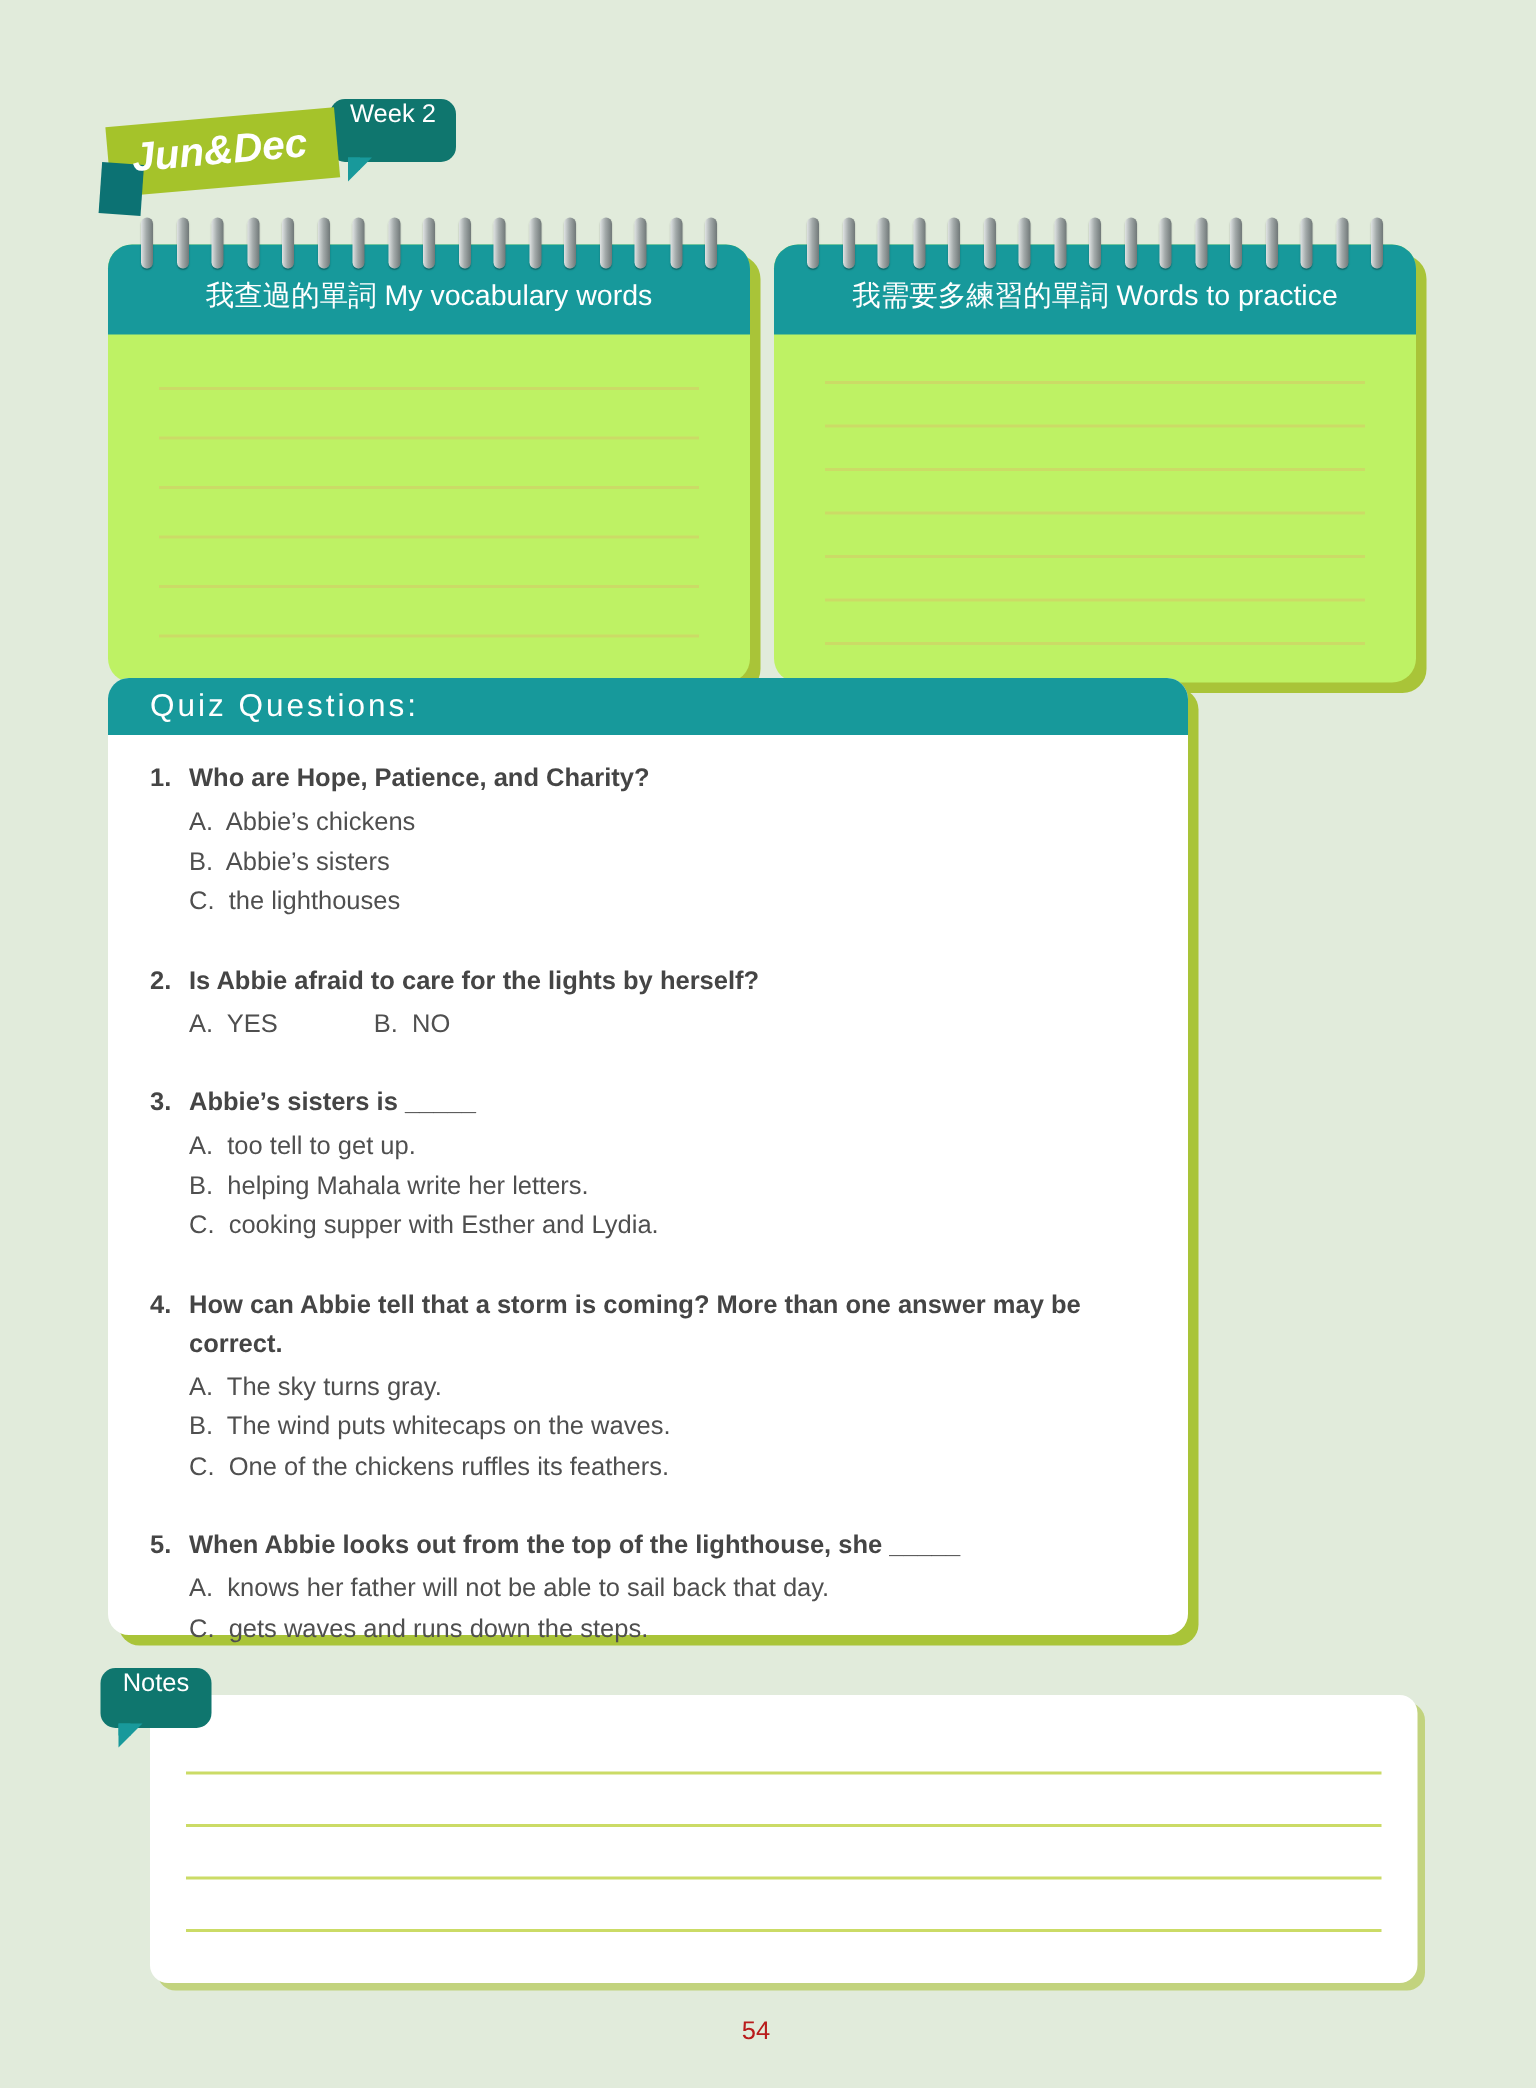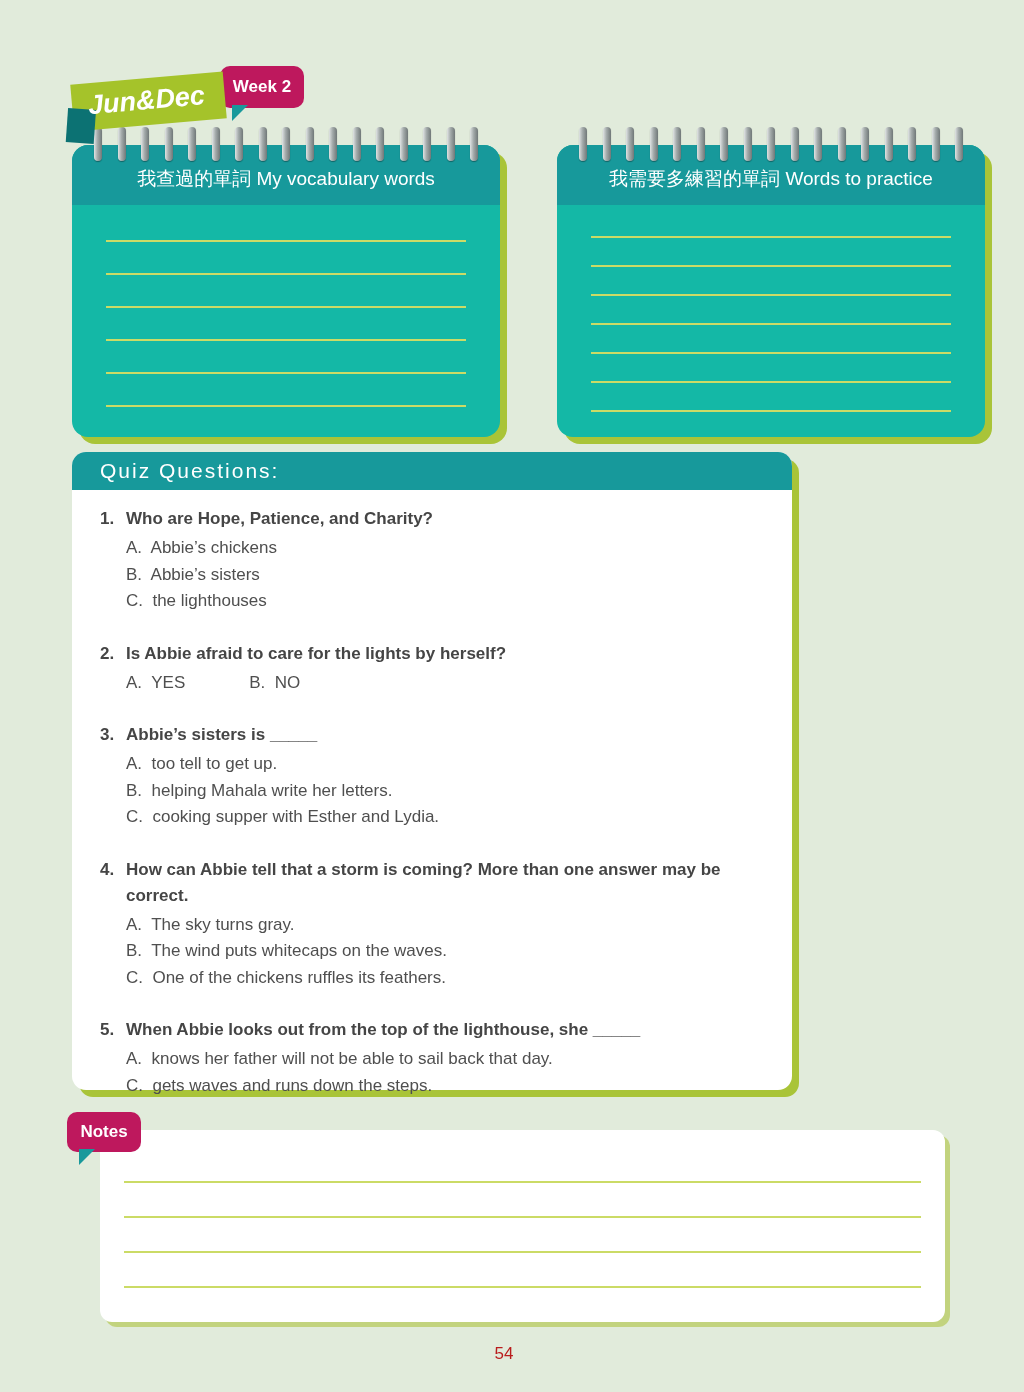--- a/index.html
+++ b/index.html
@@ -20,40 +20,40 @@
     padding:7px 20px 9px 16px;
     transform:rotate(-5deg);
     z-index:3;
   }
   .banner::before {
     content:""; position:absolute; left:-7px; bottom:-12px;
     width:28px; height:34px; background:#0c7273;
     transform:rotate(9deg); z-index:-1;
   }
   .bubble {
-    position:absolute; background:#be185d; color:#fff;
-    border-radius:10px; display:flex; align-items:center; justify-content:center;
-    font-size:17px; z-index:2;font-weight:bold;
+    position:absolute; background:#0f766e; color:#fff;
+    border-radius:10px; display:flex; justify-content:center;
+    font-size:17px; z-index:2;
   }
   .bubble::after {
     content:""; position:absolute; left:12px; bottom:-13px;
     border:8px solid transparent;
     border-top-color:#18999b; border-left-color:#18999b;
   }
   .week-bubble { left:220px; top:66px; width:84px; height:42px; }
   .notes-bubble { left:67px; top:1112px; width:74px; height:40px; }
 
   
   .card {
-    position:absolute; top:145px; width:428px; height:292px;
-    background:#14b8a6; border-radius:16px;
+    position:absolute; top:163px; width:428px; height:292px;
+    background:#bef264; border-radius:16px;
     box-shadow:7px 7px 0 #a9c438;
   }
   .card.left { left:72px; }
-  .card.right { left:516px;margin-left:41px; }
+  .card.right { left:516px; }
   .card-header {
     height:60px; background:#17999b;
     border-radius:16px 16px 0 0;
     display:flex; align-items:flex-end; justify-content:center;
     padding-bottom:13px; color:#fff; font-size:19px;
   }
   .rings {
     position:absolute; top:-18px; left:22px; right:22px;
     display:flex; justify-content:space-between;
   }

